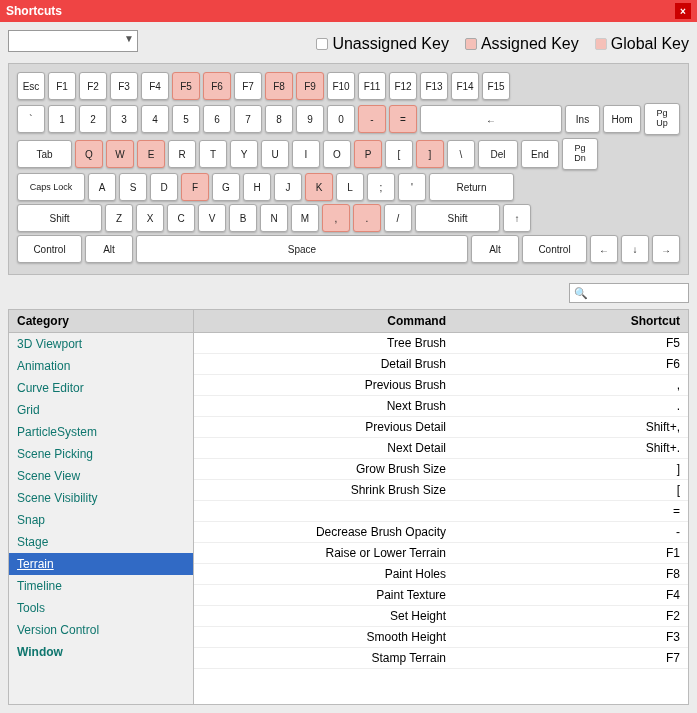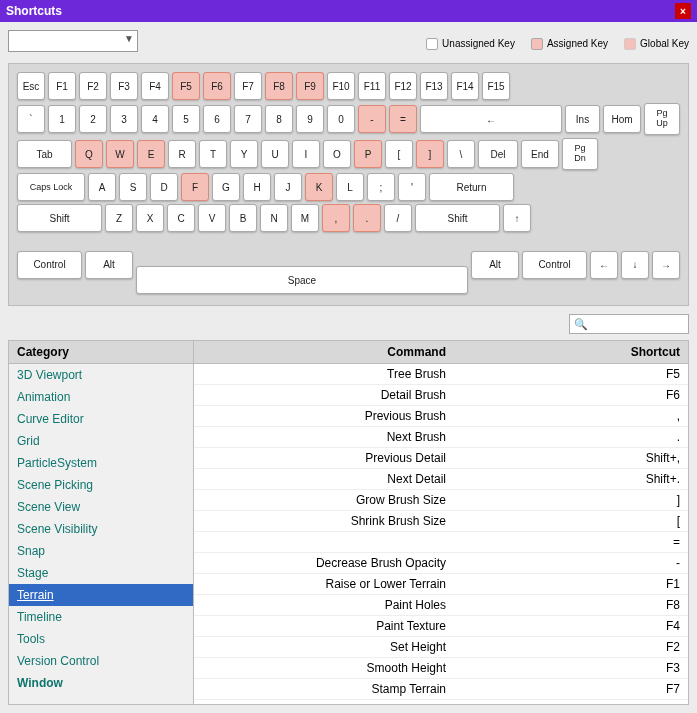--- a/index.html
+++ b/index.html
@@ -7,21 +7,21 @@
       font-family: 'Segoe UI', Arial, sans-serif;
       font-size: 12px;
       background: #d4d0c8;
       width: 697px;
       height: 713px;
       overflow: hidden;
     }
 
     
     .title-bar {
-      background: #6d28d9;
+      background: #ef4444;
       color: white;
       height: 22px;
       display: flex;
       align-items: center;
       justify-content: space-between;
       padding: 0 6px;
     }
     .title-bar-title {
       font-size: 12px;
       font-weight: bold;
@@ -84,21 +84,21 @@
     .legend {
       display: flex;
       align-items: center;
       gap: 16px;
       margin-left: auto;
     }
     .legend-item {
       display: flex;
       align-items: center;
       gap: 4px;
-      font-size: 10px;
+      font-size: 16px;
     }
     .legend-dot {
       width: 12px;
       height: 12px;
       border-radius: 2px;
       border: 1px solid #aaa;
     }
     .legend-dot.unassigned { background: white; }
     .legend-dot.assigned { background: #f5c0b8; }
     .legend-dot.global { background: #f5c0b8; border: 1px solid #ccc; }
@@ -381,21 +381,21 @@
       <div class="key assigned">,</div>
       <div class="key assigned">.</div>
       <div class="key">/</div>
       <div class="key wide-shift-r">Shift</div>
       <div class="key">↑</div>
     </div>
 
     <div class="key-row">
       <div class="key wide-ctrl" style="font-size:10px;">Control</div>
       <div class="key wide-alt">Alt</div>
-      <div class="key" style="flex:1;margin-top:31px;">Space</div>
+      <div class="key" style="flex:1;">Space</div>
       <div class="key wide-alt">Alt</div>
       <div class="key wide-ctrl" style="font-size:10px;">Control</div>
       <div class="key">←</div>
       <div class="key">↓</div>
       <div class="key">→</div>
     </div>
   </div>
 
   <div class="search-bar">
     <input class="search-input" type="text" placeholder="🔍" style="">

